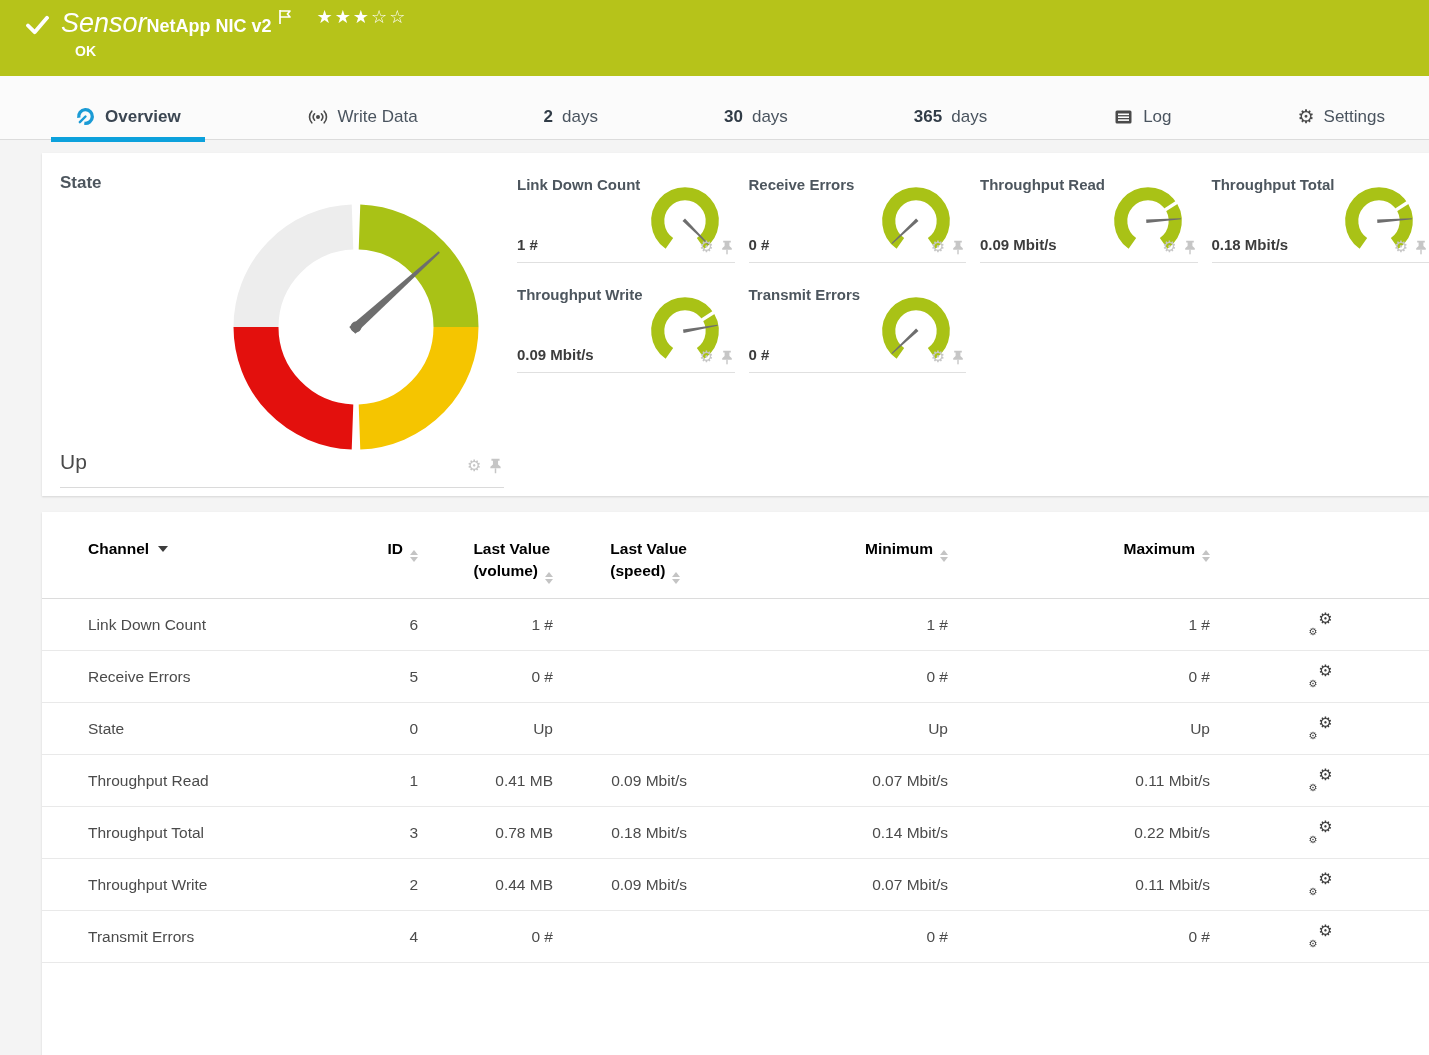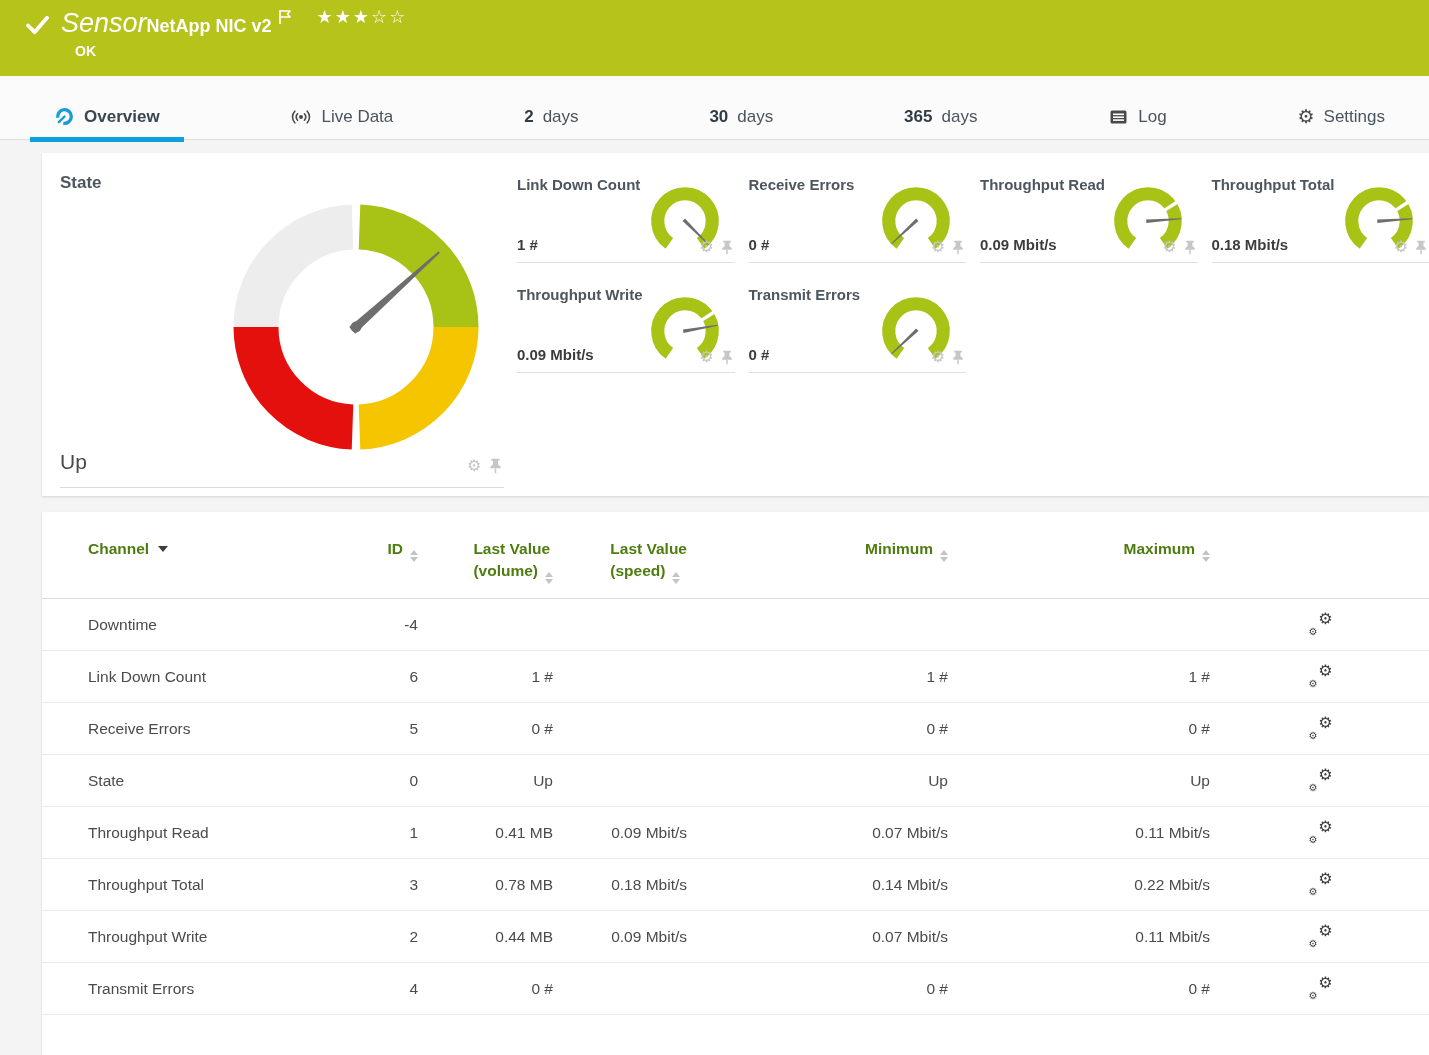--- a/index.html
+++ b/index.html
@@ -12,21 +12,21 @@
   .check-icon { align-self:center; margin-top:2px; margin-right:12px; }
   .hdr-kind { font-style:italic; font-size:27px; }
   .hdr-title { font-size:18px; font-weight:bold; }
   .flag-icon { align-self:flex-start; margin:1px 0 0 6px; }
   .hdr-stars { align-self:flex-start; margin:-2px 0 0 24px; font-size:18px; letter-spacing:2px; }
   .hdr-status { position:absolute; left:75px; top:43px; font-size:14px; font-weight:bold; }
 
   
   .tabs-wrap { background:#fbfbfb; padding-top:21px; }
   .tabs { display:flex; justify-content:space-between; align-items:stretch;
-          padding:0 20px 0 30px; border-bottom:1px solid #dcdcdc; }
+          padding:0 20px 0 51px; border-bottom:1px solid #dcdcdc; }
   .tab { position:relative; display:flex; align-items:center; gap:9px;
          padding:9px 24px 12px; font-size:17px; color:#4a545f; cursor:pointer; }
   .tab .num { font-weight:bold; color:#313c47; }
   .tab .lbl { color:#4a545f; }
   .tab.active .lbl { color:#3b4652; font-weight:bold; }
   .tab.active::after { content:""; position:absolute; left:0; right:0; bottom:-3px;
          height:5px; background:var(--tab_blue); }
   .ticon { flex:none; }
 
   
@@ -59,21 +59,21 @@
   .seg-yellow { stroke:var(--status_yellow); fill:none; }
   .seg-red    { stroke:var(--status_red); fill:none; }
   .seg-gray   { stroke:var(--segment_gray); fill:none; }
   .needle { fill:var(--needle_gray); }
   .hub    { fill:var(--needle_gray); }
   .notch  { stroke:#fff; }
 
   
   table.tbl { width:100%; border-collapse:collapse; table-layout:fixed; }
   .tbl th { vertical-align:top; text-align:right; padding:26px 2px 14px 0;
-            font-size:15.5px; font-weight:bold; color:#4d7c0f; line-height:1.45;
+            font-size:15.5px; font-weight:bold; color:#000000; line-height:1.45;
             border-bottom:1px solid #dcdcdc; cursor:pointer; }
   .tbl th.col-channel { text-align:left; padding-left:46px; }
   .tbl th.col-gear { cursor:default; }
   .tbl td { height:52px; border-bottom:1px solid #e9e9e9; font-size:15.5px; color:#4b4b4b;
             text-align:right; padding-right:2px; }
   .tbl td.cell-channel { text-align:left; padding-left:46px; }
   .tbl td.cell-gear { text-align:center; padding-right:0; }
   .hdr2 { display:inline-block; text-align:left; }
 
   .sort { display:inline-flex; flex-direction:column; gap:2px; margin-left:7px; vertical-align:-1px; }
@@ -115,21 +115,21 @@
         <line x1="10" y1="10" x2="4.6" y2="15.4" stroke="#1b9bd5" stroke-width="2.3" stroke-linecap="round"></line>
       </svg>
       <span class="lbl">Overview</span>
     </div>
     <div class="tab">
       <svg class="ticon" width="22" height="20" viewBox="0 0 22 20">
         <circle cx="11" cy="10" r="2" fill="#4a4a4a"></circle>
         <path d="M7.6 6.8 a4.8 4.8 0 0 0 0 6.4 M14.4 6.8 a4.8 4.8 0 0 1 0 6.4" fill="none" stroke="#4a4a4a" stroke-width="1.6" stroke-linecap="round"></path>
         <path d="M4.8 4.2 a8.5 8.5 0 0 0 0 11.6 M17.2 4.2 a8.5 8.5 0 0 1 0 11.6" fill="none" stroke="#4a4a4a" stroke-width="1.6" stroke-linecap="round"></path>
       </svg>
-      <span class="lbl">Live Data</span>
+      <span class="lbl">Write Data</span>
     </div>
     <div class="tab">
       <span class="num">2</span>
       <span class="lbl">days</span>
     </div>
     <div class="tab">
       <span class="num">30</span>
       <span class="lbl">days</span>
     </div>
     <div class="tab">
@@ -338,29 +338,20 @@
           <span>Maximum</span><span class="sort">
               <i class="u"></i>
               <i class="d"></i>
             </span>
         </th>
         <th class="col-gear"></th>
       </tr>
     </thead>
     <tbody>
       <tr>
-        <td class="cell-channel">Downtime</td>
-        <td>-4</td>
-        <td></td>
-        <td></td>
-        <td></td>
-        <td></td>
-        <td class="cell-gear"><span class="gear2"><i class="g1">⚙</i><i class="g2">⚙</i></span></td>
-      </tr>
-      <tr>
         <td class="cell-channel">Link Down Count</td>
         <td>6</td>
         <td>1 #</td>
         <td></td>
         <td>1 #</td>
         <td>1 #</td>
         <td class="cell-gear"><span class="gear2"><i class="g1">⚙</i><i class="g2">⚙</i></span></td>
       </tr>
       <tr>
         <td class="cell-channel">Receive Errors</td>

